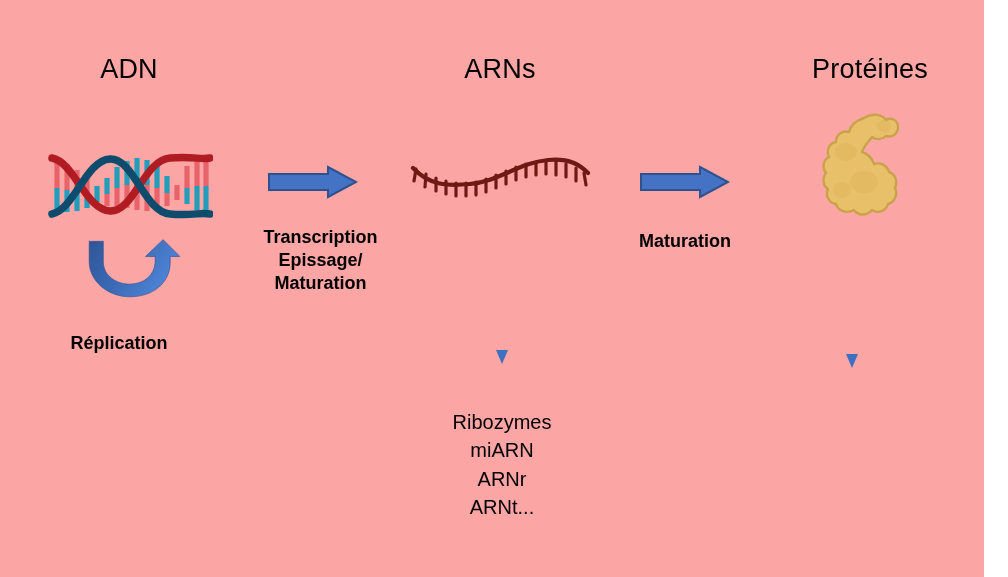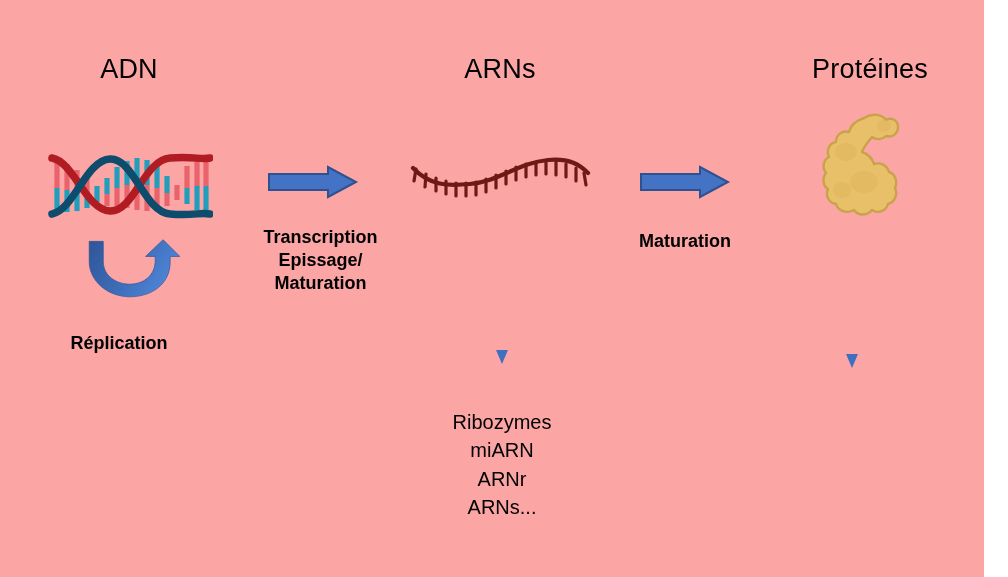--- a/index.html
+++ b/index.html
@@ -246,16 +246,16 @@
         </linearGradient>
       </defs>
       <line x1="9" y1="2" x2="9" y2="110" stroke="url(#thinGrad2)" stroke-width="2.4"></line>
       <path d="M 3 108 L 15 108 L 9 122 Z" fill="#3F6FC0"></path>
     </svg>
   </div>
 
   <div class="abs product-list" style="left:412px; top:408px; width:180px;">Ribozymes
 miARN
 ARNr
-ARNs...</div>
+ARNt...</div>
 
 
 </div>
 
 </body></html>

